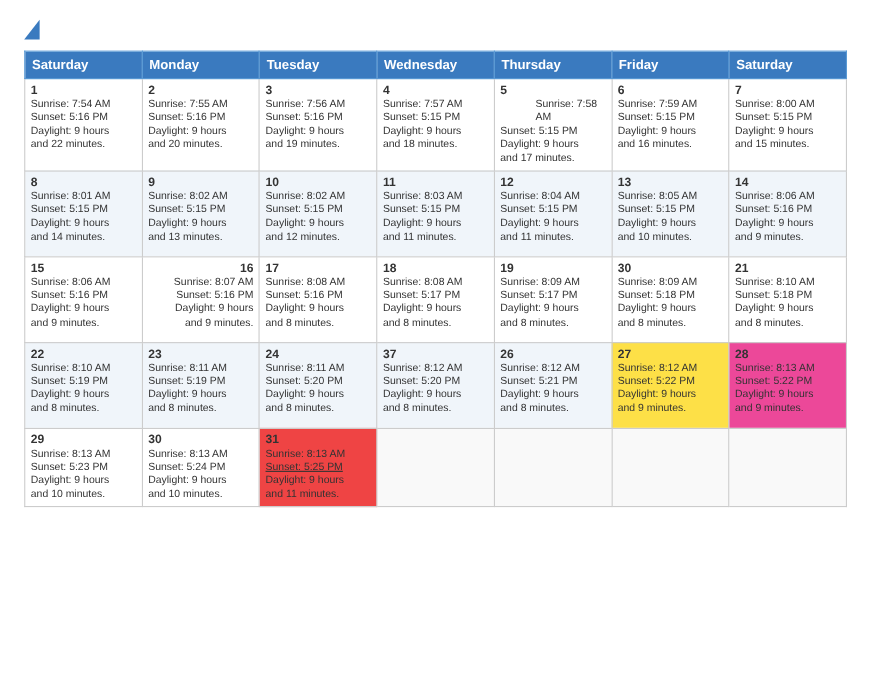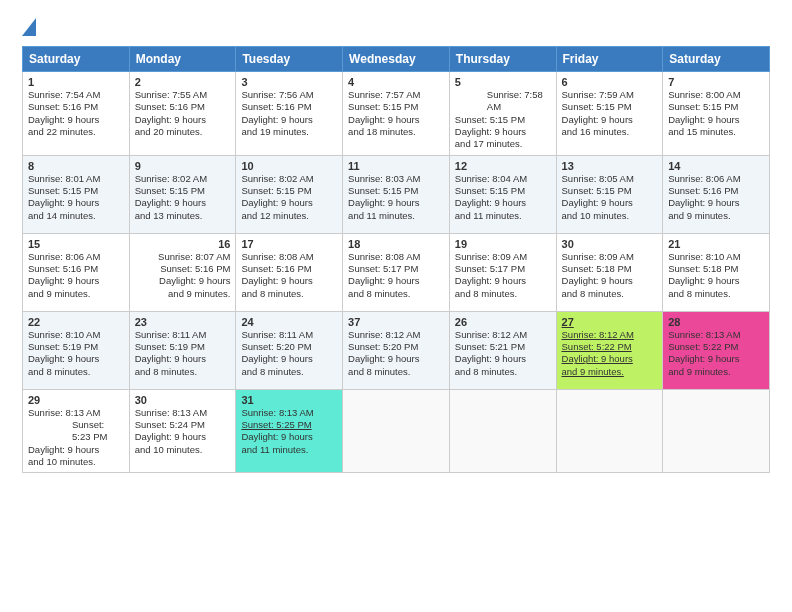--- a/index.html
+++ b/index.html
@@ -302,51 +302,51 @@
             <span style="display: block; line-height: 1.3;">Daylight: 9 hours</span>
             <span style="display: block; line-height: 1.3;">and 8 minutes.</span>
           </td>
           <td style="background: rgb(240, 245, 250);">
             <span class="day-num">26</span>
             <span style="display: block; line-height: 1.3;">Sunrise: 8:12 AM</span>
             <span style="display: block; line-height: 1.3;">Sunset: 5:21 PM</span>
             <span style="display: block; line-height: 1.3;">Daylight: 9 hours</span>
             <span style="display: block; line-height: 1.3;">and 8 minutes.</span>
           </td>
-          <td style="background: #bef264; text-decoration: underline;">
+          <td style="background: #fde047;">
             <span class="day-num">27</span>
             <span style="display: block; line-height: 1.3;">Sunrise: 8:12 AM</span>
             <span style="display: block; line-height: 1.3;">Sunset: 5:22 PM</span>
             <span style="display: block; line-height: 1.3;">Daylight: 9 hours</span>
             <span style="display: block; line-height: 1.3;">and 9 minutes.</span>
           </td>
           <td style="background: #ec4899;">
             <span class="day-num">28</span>
             <span style="display: block; line-height: 1.3;">Sunrise: 8:13 AM</span>
             <span style="display: block; line-height: 1.3;">Sunset: 5:22 PM</span>
             <span style="display: block; line-height: 1.3;">Daylight: 9 hours</span>
             <span style="display: block; line-height: 1.3;">and 9 minutes.</span>
           </td>
         </tr>
         <tr class="last-row">
           <td style="background: rgb(255, 255, 255);">
             <span class="day-num">29</span>
             <span style="display: block; line-height: 1.3;">Sunrise: 8:13 AM</span>
-            <span style="display: block; line-height: 1.3; margin-left: 44px;">Sunset: 5:23 PM</span>
+            <span style="display: block; line-height: 1.3;">Sunset: 5:23 PM</span>
             <span style="display: block; line-height: 1.3;">Daylight: 9 hours</span>
             <span style="display: block; line-height: 1.3;">and 10 minutes.</span>
           </td>
           <td style="background: rgb(255, 255, 255);">
             <span class="day-num">30</span>
             <span style="display: block; line-height: 1.3;">Sunrise: 8:13 AM</span>
             <span style="display: block; line-height: 1.3;">Sunset: 5:24 PM</span>
             <span style="display: block; line-height: 1.3;">Daylight: 9 hours</span>
             <span style="display: block; line-height: 1.3;">and 10 minutes.</span>
           </td>
-          <td style="background: #5eead4;">
+          <td style="background: #ef4444;">
             <span class="day-num">31</span>
             <span style="display: block; line-height: 1.3;">Sunrise: 8:13 AM</span>
             <span style="display: block; line-height: 1.3; text-decoration: underline;">Sunset: 5:25 PM</span>
             <span style="display: block; line-height: 1.3;">Daylight: 9 hours</span>
             <span style="display: block; line-height: 1.3;">and 11 minutes.</span>
           </td>
           <td style="background: rgb(249, 249, 249);"></td>
           <td style="background: rgb(249, 249, 249);"></td>
           <td style="background: rgb(249, 249, 249);"></td>
           <td style="background: rgb(249, 249, 249);"></td>

